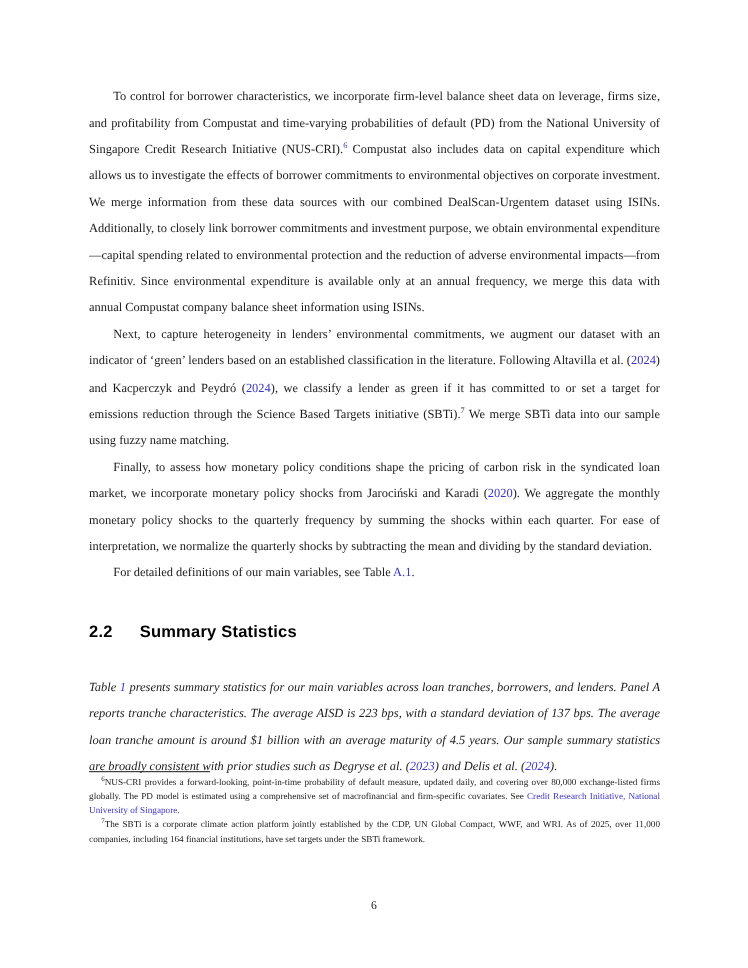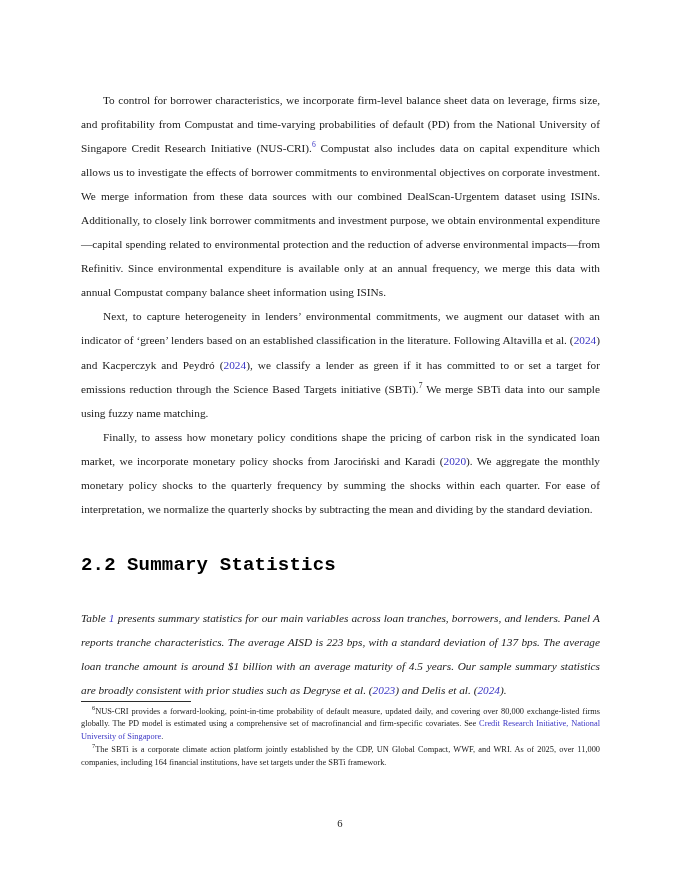--- a/index.html
+++ b/index.html
@@ -23,21 +23,20 @@
     width: 680px;
     height: 880px;
     background: #ffffff;
   }
 
   .content {
     position: absolute;
     left: 81px;
     top: 76px;
     width: 519px;
-    margin-top: 12px;
   }
 
   p.body-par {
     margin: 0;
     font-size: 11.3px;
     line-height: 24.05px;
     text-align: justify;
     text-justify: inter-word;
     text-indent: 22px;
     hyphens: none;
@@ -57,25 +56,25 @@
   sup.fnmark {
     font-size: 7.6px;
     vertical-align: super;
     line-height: 0;
   }
   sup.fnmark.linked { color: #3a35c4; }
   sup.fnmark.plain { color: #1a1a1a; }
 
   h2.section-head {
     margin: 0;
-    font-size: 19px;
+    font-size: 15px;
     font-weight: bold;
     letter-spacing: 0.2px;
     color: #000000;
-    font-family: Liberation Mono, monospace;
+    font-family: Liberation Sans, sans-serif;
   }
   h2.section-head .sec-num {
     display: inline-block;
     min-width: 46px;
   }
 
   .spacer-before-head { height: 33px; }
   .spacer-after-head { height: 30px; }
 
   
@@ -119,20 +118,21 @@
 </head>
 <body>
 
 <div class="page">
 
   <div class="content">
     <div id="body-paragraphs">
         <p class="body-par"><span>To control for borrower characteristics, we incorporate firm-level balance sheet data on leverage, firms size, and profitability from Compustat and time-varying probabilities of default (PD) from the National University of Singapore Credit Research Initiative (NUS-CRI).</span><sup class="fnmark linked">6</sup><span> Compustat also includes data on capital expenditure which allows us to investigate the effects of borrower commitments to environmental objectives on corporate investment. We merge information from these data sources with our combined DealScan-Urgentem dataset using ISINs. Additionally, to closely link borrower commitments and investment purpose, we obtain environmental expenditure—capital spending related to environmental protection and the reduction of adverse environmental impacts—from Refinitiv. Since environmental expenditure is available only at an annual frequency, we merge this data with annual Compustat company balance sheet information using ISINs.</span></p>
         <p class="body-par"><span>Next, to capture heterogeneity in lenders’ environmental commitments, we augment our dataset with an indicator of ‘green’ lenders based on an established classification in the literature. Following Altavilla et al. (</span><a class="ref" href="#">2024</a><span>) and Kacperczyk and Peydró (</span><a class="ref" href="#">2024</a><span>), we classify a lender as green if it has committed to or set a target for emissions reduction through the Science Based Targets initiative (SBTi).</span><sup class="fnmark plain">7</sup><span> We merge SBTi data into our sample using fuzzy name matching.</span></p>
         <p class="body-par"><span>Finally, to assess how monetary policy conditions shape the pricing of carbon risk in the syndicated loan market, we incorporate monetary policy shocks from Jarociński and Karadi (</span><a class="ref" href="#">2020</a><span>). We aggregate the monthly monetary policy shocks to the quarterly frequency by summing the shocks within each quarter. For ease of interpretation, we normalize the quarterly shocks by subtracting the mean and dividing by the standard deviation.</span></p>
+        <p class="body-par"><span>For detailed definitions of our main variables, see Table </span><a class="ref" href="#">A.1</a><span>.</span></p>
       </div>
 
     <div class="spacer-before-head"></div>
 
     <h2 class="section-head">
       <span class="sec-num">2.2</span><span>Summary Statistics</span>
     </h2>
 
     <div class="spacer-after-head"></div>
 

